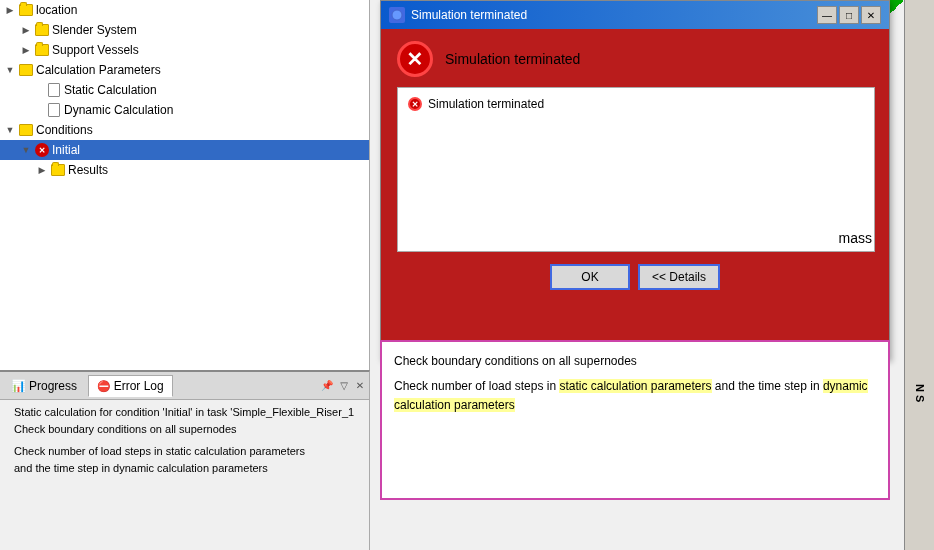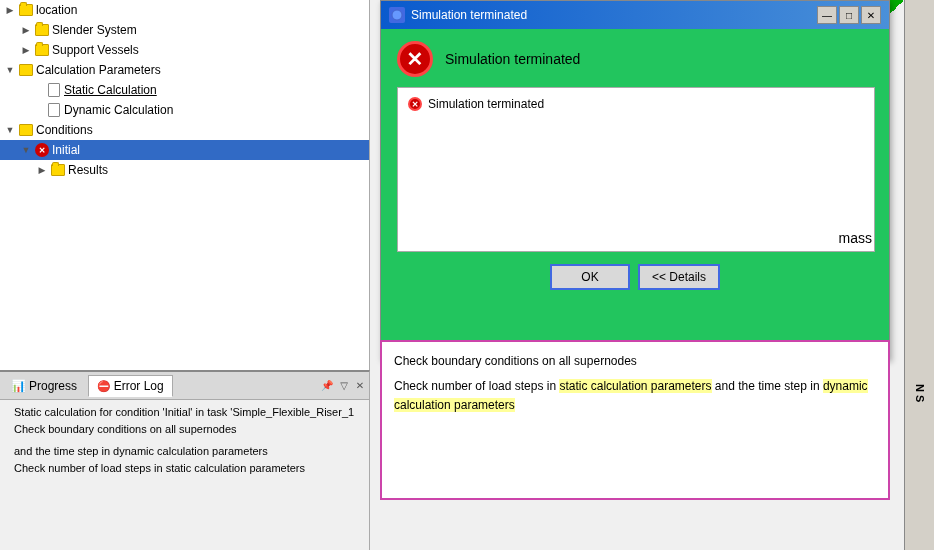--- a/index.html
+++ b/index.html
@@ -208,21 +208,21 @@
       height: 550px;
       background: #f0f0f0;
     }
 
     .dialog-window {
       position: absolute;
       left: 10px;
       top: 0;
       width: 510px;
       height: 360px;
-      background: #22c55e;
+      background: #b91c1c;
       border: 1px solid #888;
       box-shadow: 2px 2px 6px rgba(0,0,0,0.3);
     }
 
     .dialog-titlebar {
       background: linear-gradient(to right, #0a5acd, #4a90d9);
       color: white;
       padding: 4px 8px;
       display: flex;
       align-items: center;
@@ -412,21 +412,21 @@
       </span>
     <span>Support Vessels</span>
   </div>
   <div class="tree-item" style="padding-left: 4px;">
     <span class="expand-icon">▼</span>
     <span class="tree-icon">
         <span class="folder-open-icon"></span>
       </span>
     <span>Calculation Parameters</span>
   </div>
-  <div class="tree-item" style="padding-left: 32px; text-decoration: underline;">
+  <div class="tree-item" style="padding-left: 32px;">
     <span class="expand-icon" style="width:12px;"></span>
     <span class="tree-icon">
         <span class="doc-icon"></span>
       </span>
     <span>Static Calculation</span>
   </div>
   <div class="tree-item" style="padding-left: 32px; text-align: center;">
     <span class="expand-icon" style="width:12px;"></span>
     <span class="tree-icon">
         <span class="doc-icon"></span>
@@ -469,22 +469,22 @@
     <div class="tab-controls">
       <div class="tab-control-btn">📌</div>
       <div class="tab-control-btn">▽</div>
       <div class="tab-control-btn">✕</div>
     </div>
   </div>
   <div class="bottom-content">
     <div style="white-space: nowrap; overflow: hidden; text-overflow: ellipsis;">Static calculation for condition 'Initial' in task 'Simple_Flexible_Riser_1</div>
     <div>Check boundary conditions on all supernodes</div>
     <div style="height: 6px;"></div>
+    <div>Check number of load steps in static calculation parameters</div>
     <div>and the time step in dynamic calculation parameters</div>
-    <div>Check number of load steps in static calculation parameters</div>
   </div>
 </div>
 
 <div class="dialog-overlay">
 
   <div class="green-corner"></div>
 
   <div class="dialog-window">
     <div class="dialog-titlebar">
       <span class="dialog-title-icon">

